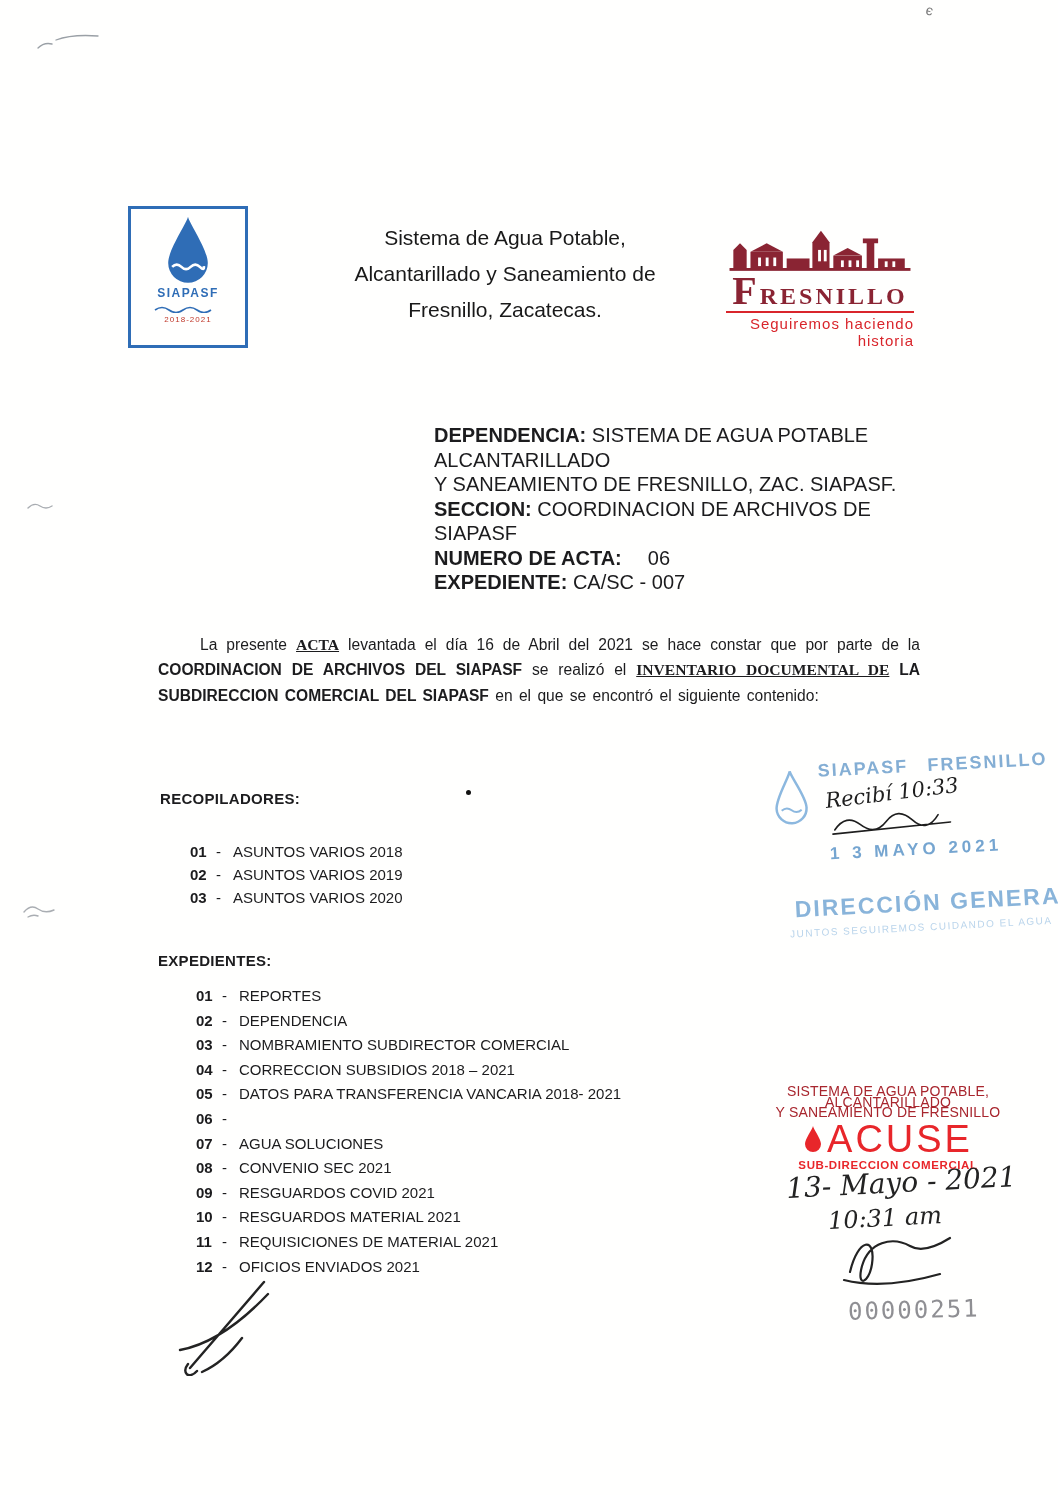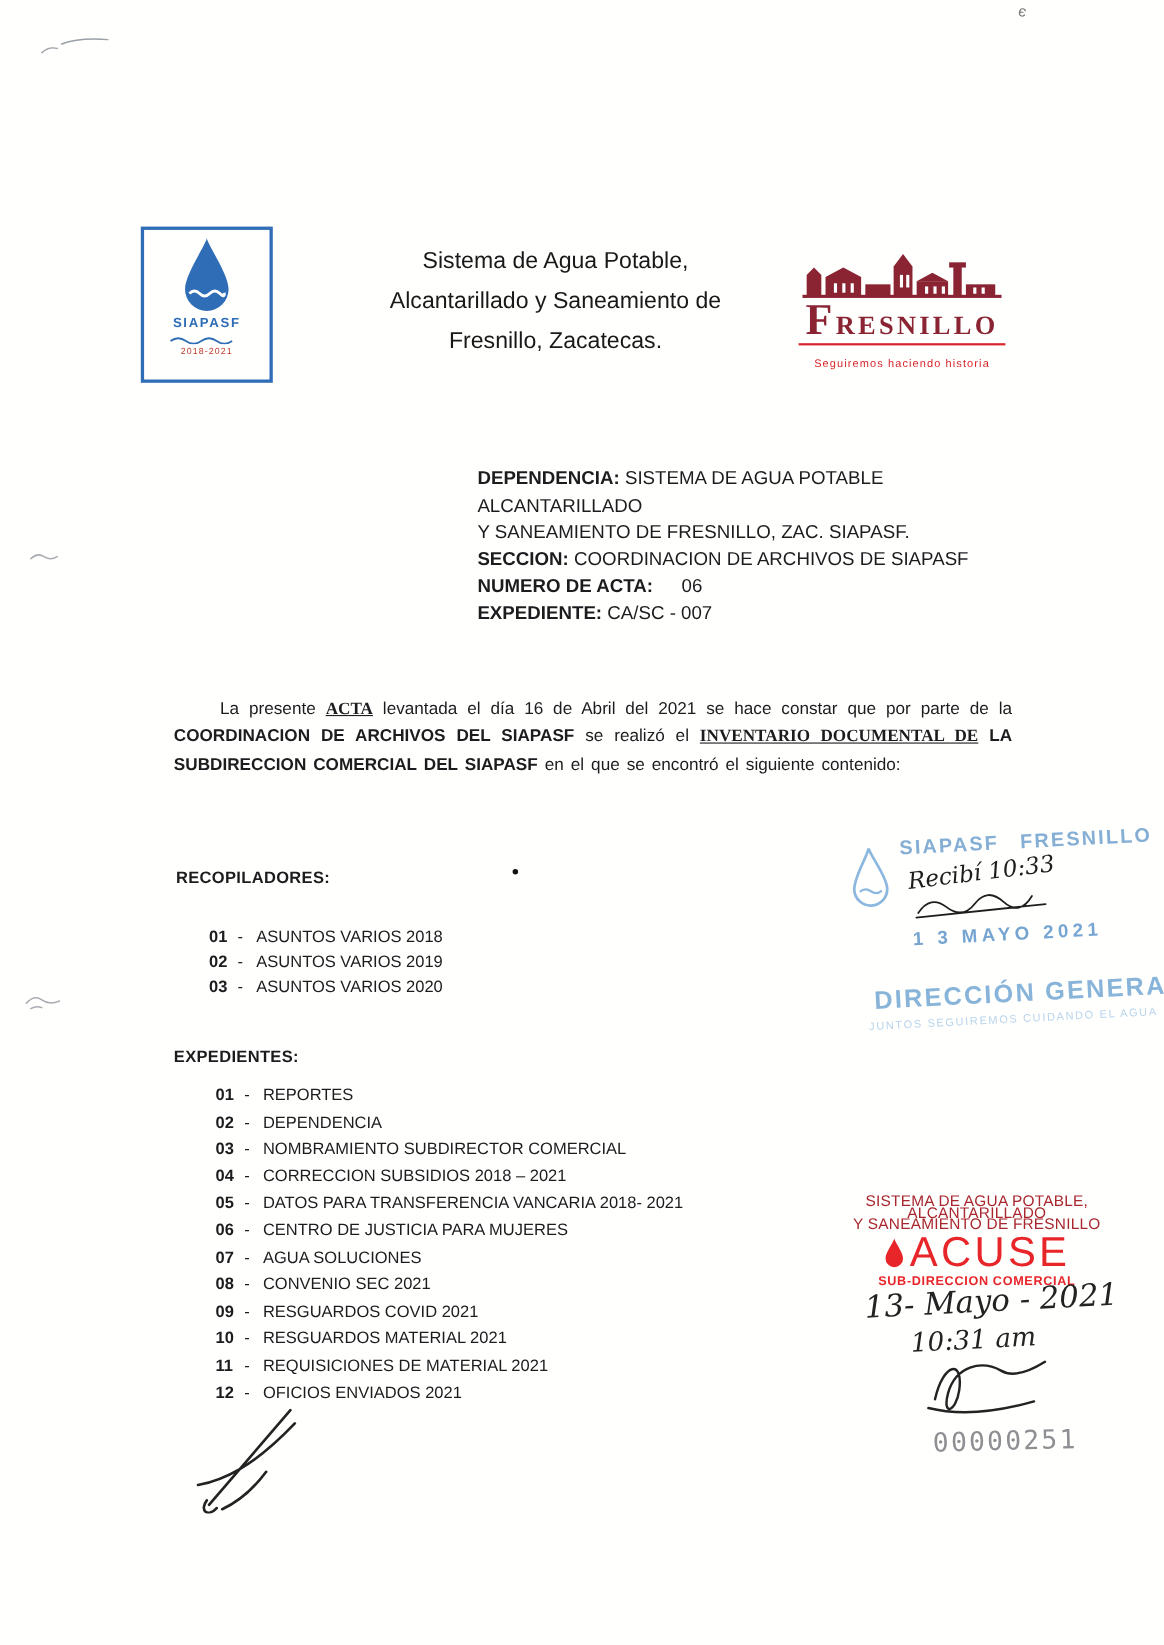--- a/index.html
+++ b/index.html
@@ -37,26 +37,26 @@
   .fresnillo-name{
     font-family:"Liberation Serif", serif;
     font-variant:small-caps;
     font-size:34px;line-height:34px;
     letter-spacing:3px;
     color:#8a2433;font-weight:bold;
   }
   .fresnillo-name::first-letter{font-size:40px;}
   .fresnillo-tagline{
     border-top:2px solid #d9252b;
-    margin:1px 12px 0 12px;padding-top:12px;
-    color:#d9252b;font-size:10px;letter-spacing:1px;
-  }
-
-  
-  .metadata{left:434px;top:423px;width:520px;font-size:17px;line-height:24.5px;}
+    margin:1px 12px 0 12px;padding-top:2px;
+    color:#d9252b;font-size:15px;letter-spacing:1px;text-align:right;
+  }
+
+  
+  .metadata{left:434px;top:423px;width:520px;font-size:20px;line-height:24.5px;}
   .metadata .lbl{font-weight:bold;}
   .metadata .acta-val{margin-left:26px;}
 
   
   .paragraph{
     left:158px;top:616px;width:762px;
     font-size:15.6px;line-height:25.5px;
     text-align:justify;text-indent:42px;
     word-spacing:2px;
   }
@@ -271,21 +271,20 @@
       <span class="txt">CORRECCION SUBSIDIOS 2018 – 2021</span>
     </div>
     <div class="row">
       <span class="num">05</span>
       <span class="dash">-</span>
       <span class="txt">DATOS PARA TRANSFERENCIA VANCARIA 2018- 2021</span>
     </div>
     <div class="row">
       <span class="num">06</span>
       <span class="dash">-</span>
-      <span class="txt">CENTRO DE JUSTICIA PARA MUJERES</span>
     </div>
     <div class="row">
       <span class="num">07</span>
       <span class="dash">-</span>
       <span class="txt">AGUA SOLUCIONES</span>
     </div>
     <div class="row">
       <span class="num">08</span>
       <span class="dash">-</span>
       <span class="txt">CONVENIO SEC 2021</span>

